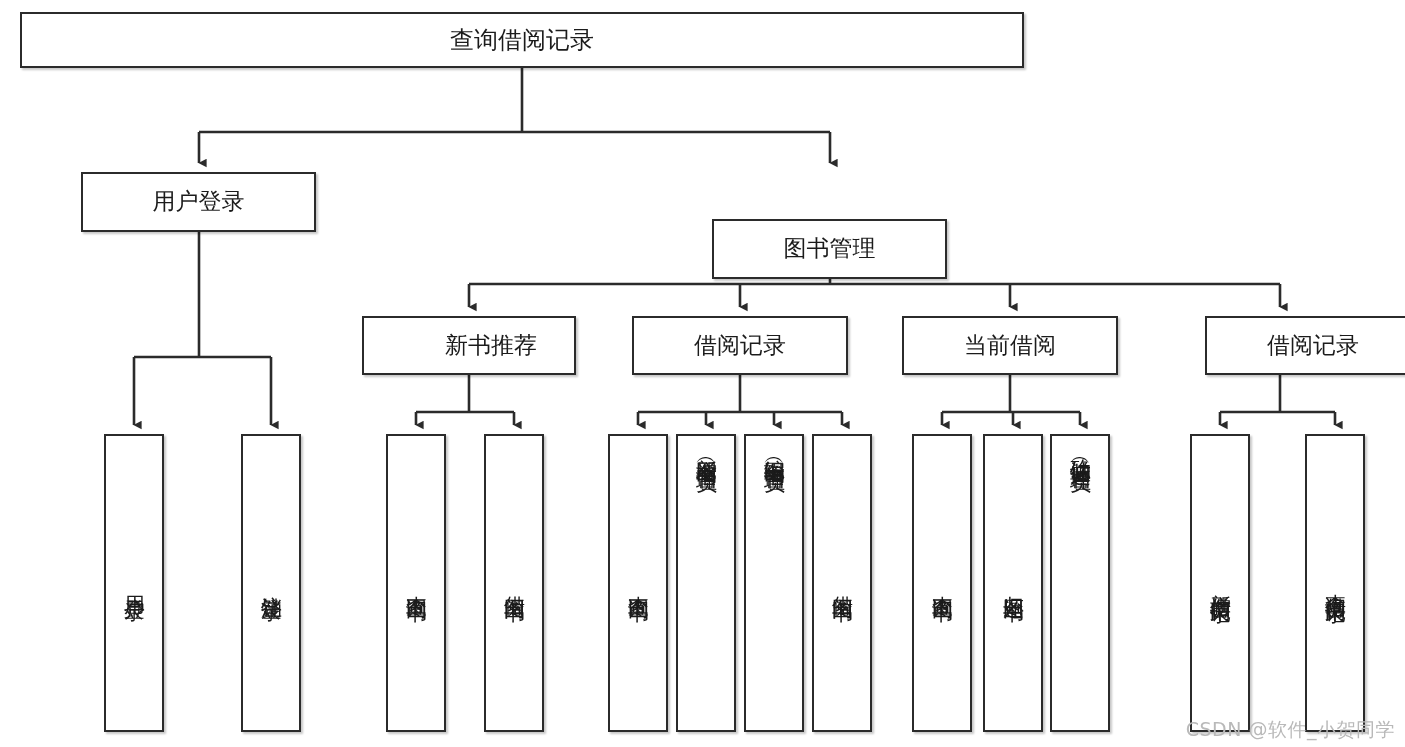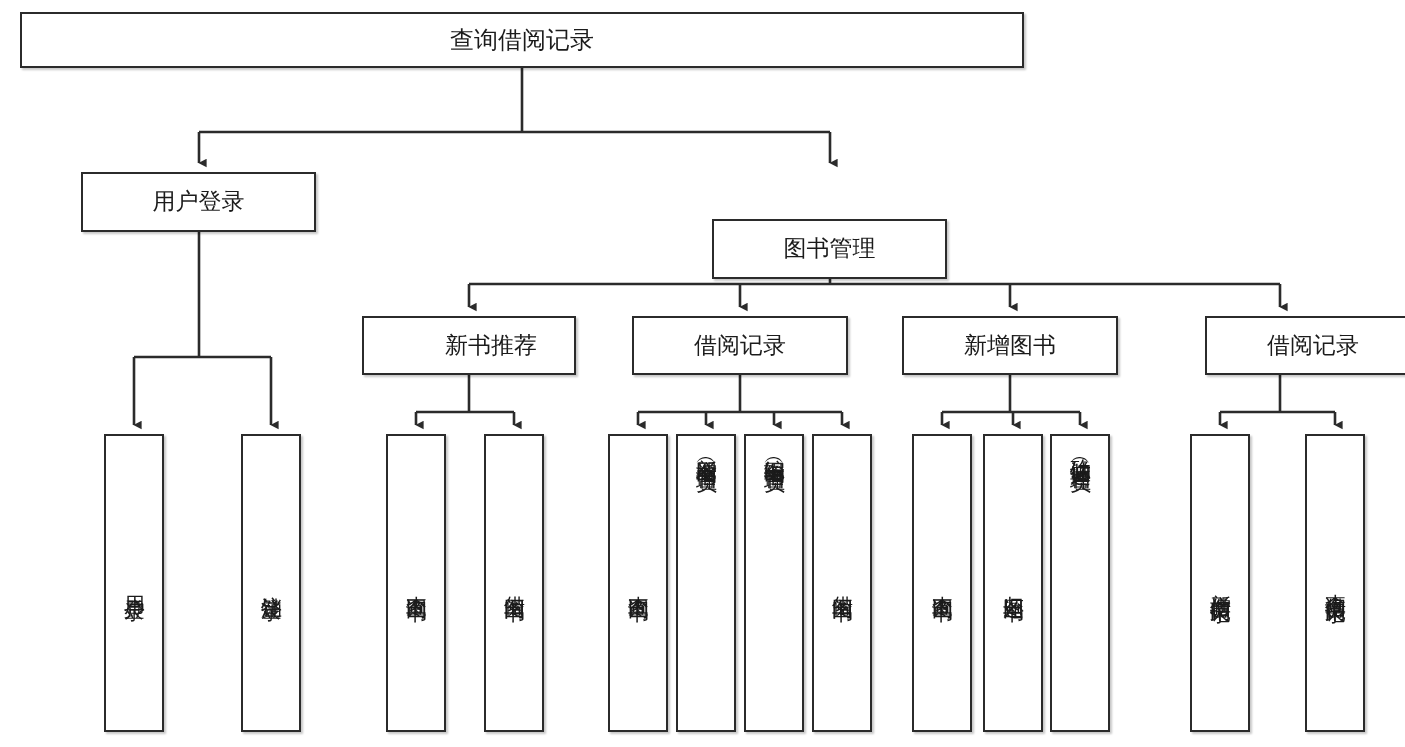--- a/index.html
+++ b/index.html
@@ -136,21 +136,21 @@
       <div class="node horiz" style="left: 712px; top: 172px; width: 235px; height: 60px; margin-top: 47px;">
         <span class="node-label">图书管理</span>
       </div>
       <div class="node horiz" style="left: 362px; top: 316px; width: 214px; height: 59px; padding-left: 44px;">
         <span class="node-label">新书推荐</span>
       </div>
       <div class="node horiz" style="left: 632px; top: 316px; width: 216px; height: 59px;">
         <span class="node-label">借阅记录</span>
       </div>
       <div class="node horiz" style="left: 902px; top: 316px; width: 216px; height: 59px;">
-        <span class="node-label">新增图书</span>
+        <span class="node-label">当前借阅</span>
       </div>
       <div class="node horiz" style="left: 1172px; top: 316px; width: 216px; height: 59px; margin-left: 33px;">
         <span class="node-label">借阅记录</span>
       </div>
       <div class="node vert centered" style="left: 104px; top: 434px; width: 60px; height: 298px;">
         <span class="node-label">用户登录</span>
       </div>
       <div class="node vert centered" style="left: 241px; top: 434px; width: 60px; height: 298px;">
         <span class="node-label">注销登录</span>
       </div>
@@ -182,14 +182,15 @@
         <span class="node-label">确认归还（管理员）</span>
       </div>
       <div class="node vert centered" style="left: 1190px; top: 434px; width: 60px; height: 298px;">
         <span class="node-label">新增借阅记录</span>
       </div>
       <div class="node vert centered" style="left: 1305px; top: 434px; width: 60px; height: 298px;">
         <span class="node-label">查询借阅记录</span>
       </div>
     </div>
 
+  <div id="watermark">CSDN @软件_小贺同学</div>
 
 </div>
 
 </body></html>

